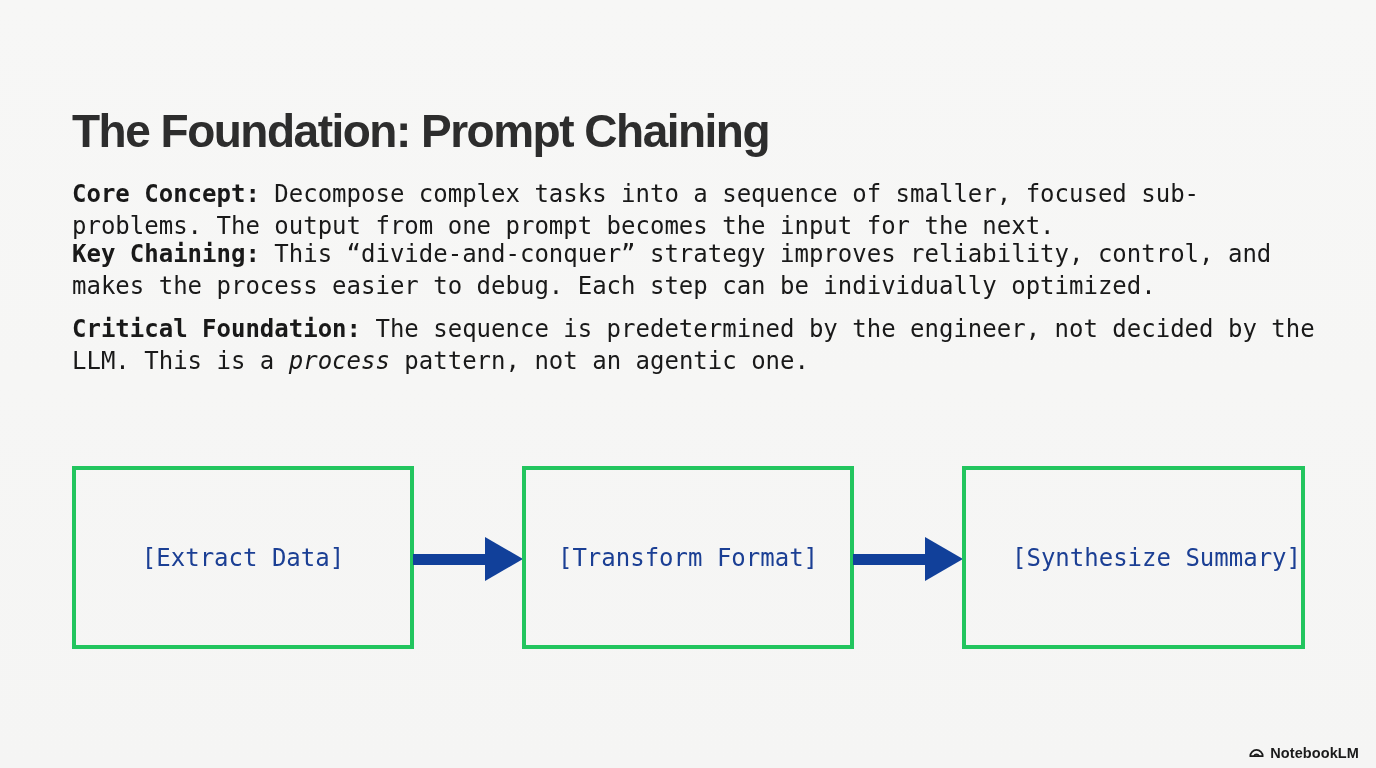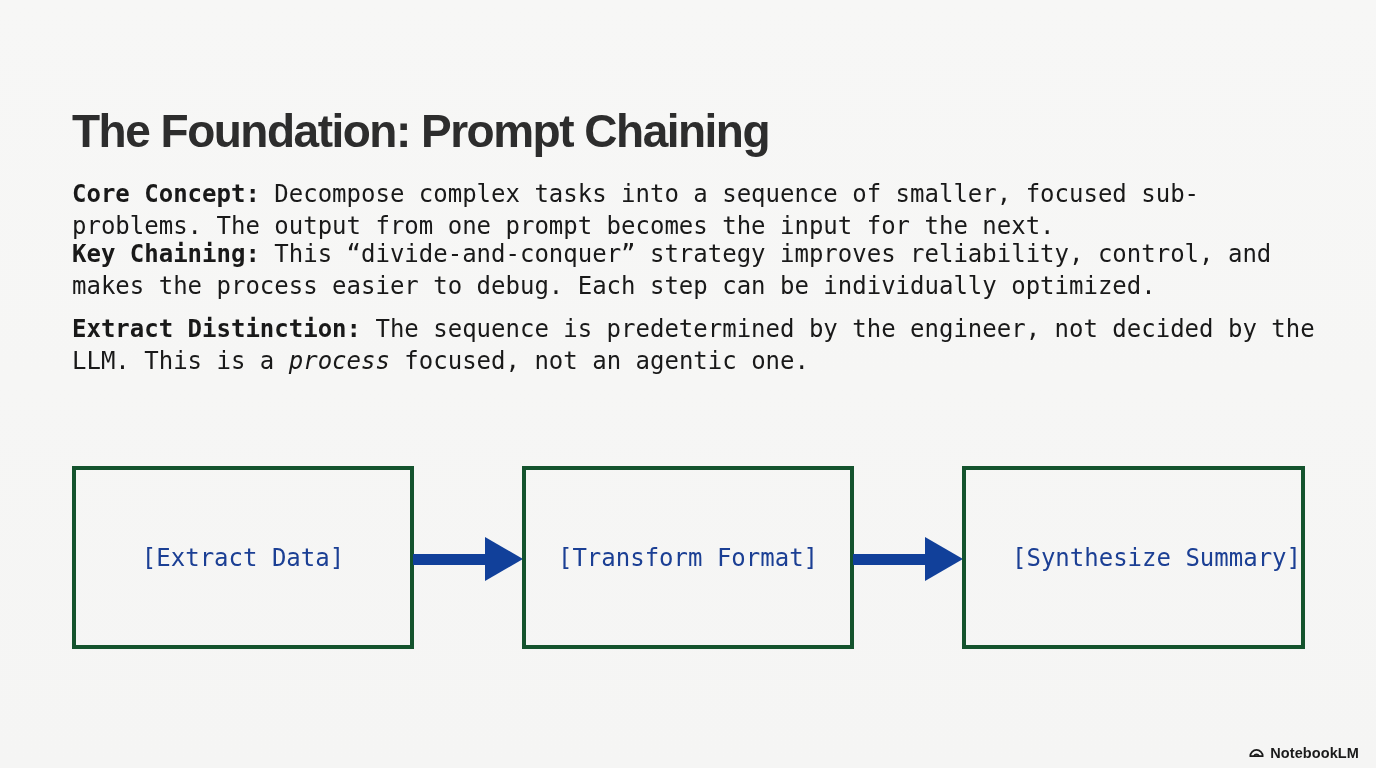--- a/index.html
+++ b/index.html
@@ -43,21 +43,21 @@
   .para .em   { font-style: italic; }
 
   #para-core     { top: 157px; margin-top: 21px; }
   #para-benefit  { top: 238px; }
   #para-critical { top: 313px; }
 
   .flow-node {
     position: absolute;
     top: 466px;
     height: 183px;
-    border: 4px solid #14532d;
+    border: 4px solid #22c55e;
     background: transparent;
     display: flex;
     align-items: center;
     justify-content: center;
     font-family: "DejaVu Sans Mono", monospace;
     font-size: 24px;
     color: #1b3f94;
   }
   #node-extract    { left: 72px;  width: 342px; }
   #node-transform  { left: 522px; width: 332px; }
@@ -103,21 +103,21 @@
 </style>
 </head>
 <body>
 
 <h1 class="slide-title">The Foundation: Prompt Chaining</h1>
 
 <p class="para" id="para-core"><span class="lead">Core Concept:</span><span> Decompose complex tasks into a sequence of smaller, focused sub-problems. The output from one prompt becomes the input for the next.</span></p>
 
 <p class="para" id="para-benefit"><span class="lead">Key Chaining:</span><span> This “divide-and-conquer” strategy improves reliability, control, and makes the process easier to debug. Each step can be individually optimized.</span></p>
 
-<p class="para" id="para-critical"><span class="lead">Extract Distinction:</span><span> The sequence is predetermined by the engineer, not decided by the LLM. This is a </span><span class="em">process</span><span> focused, not an agentic one.</span></p>
+<p class="para" id="para-critical"><span class="lead">Critical Foundation:</span><span> The sequence is predetermined by the engineer, not decided by the LLM. This is a </span><span class="em">process</span><span> pattern, not an agentic one.</span></p>
 
 <div class="flow-node" id="node-extract">
   <span>[Extract Data]</span>
 </div>
 
 <div class="flow-arrow" id="arrow-1">
   <div class="arrow-shaft"></div>
   <div class="arrow-head"></div>
 </div>
 

